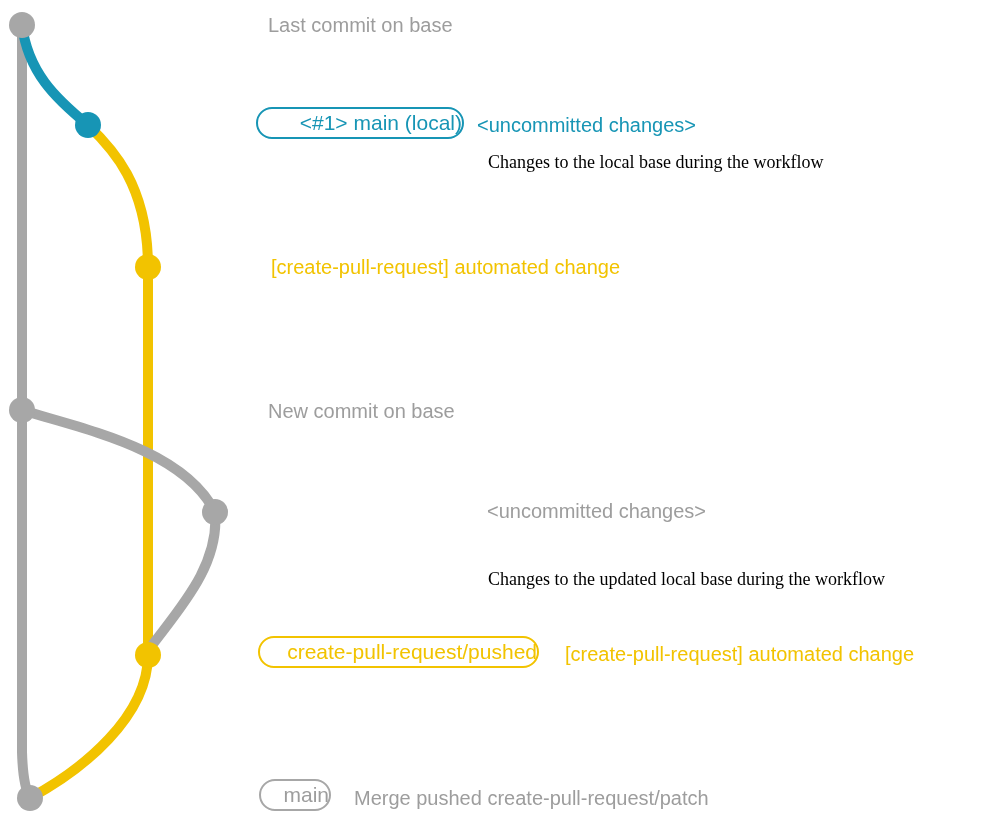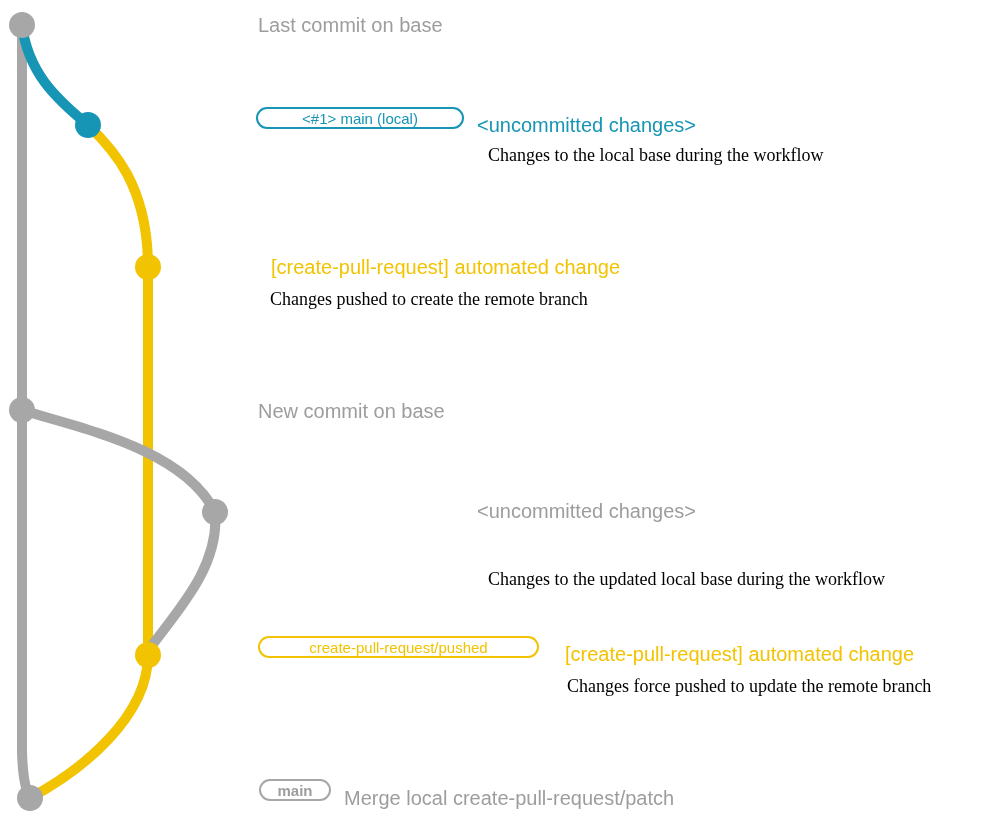--- a/index.html
+++ b/index.html
@@ -19,55 +19,55 @@
   .graph-svg { position:absolute; left:0; top:0; }
   .ln { fill:none; stroke-width:10; stroke-linecap:round; }
   .ln.gray   { stroke:var(--gray); }
   .ln.blue   { stroke:var(--blue); }
   .ln.yellow { stroke:var(--yellow); }
   .nd.gray   { fill:var(--gray); }
   .nd.blue   { fill:var(--blue); }
   .nd.yellow { fill:var(--yellow); }
 
   .label { position:absolute; white-space:nowrap; font-size:20px; line-height:24px; }
-  .label.gray   { color:var(--gray-text); }
+  .label.gray   { color:var(--gray-text);margin-left:10px; }
   .label.blue   { color:var(--blue); }
   .label.yellow { color:var(--yellow);margin-left:13px; }
 
   .desc {
     position:absolute; white-space:nowrap;
     font-family:"Liberation Serif", serif;
     font-size:18px; line-height:22px; color:var(--desc);
   }
 
   .pill {
-    position:absolute; height:22px;
-    display:flex; align-items:center; justify-content:center;
+    position:absolute; height:32px;
+    display:flex; align-items:center; justify-content:flex-end;
     border:2px solid; border-radius:20px;
-    font-size:15px; background:#fff; white-space:nowrap;
+    font-size:21px; background:#fff; white-space:nowrap;
   }
   .pill.blue   { color:var(--blue);   border-color:var(--blue); }
   .pill.gray   { color:var(--gray-text); border-color:var(--gray); }
   .pill.yellow { color:var(--yellow); border-color:var(--yellow); }
 
   
   .lbl-last    { left:258px; top:13px; }
   .pill-local1 { left:256px; top:107px; width:208px; }
   .title-local1{ left:477px; top:113px; }
-  .desc-local1 { left:488px; top:144px; }
+  .desc-local1 { left:488px; top:151px; }
   .title-push1 { left:258px; top:255px; }
   .desc-push1  { left:270px; top:288px; }
   .lbl-new     { left:258px; top:399px;text-align:right; }
   .pill-local2 { left:256px; top:493px; width:208px; }
   .title-local2{ left:477px; top:499px; }
   .desc-local2 { left:488px; top:532px;margin-top:36px; }
   .pill-push2  { left:258px; top:636px; width:281px; }
   .title-push2 { left:552px; top:642px; }
   .desc-push2  { left:567px; top:675px; }
-  .pill-merge  { left:259px; top:779px; width:72px;font-weight:bold; }
+  .pill-merge  { left:259px; top:779px; width:72px; }
   .title-merge { left:344px; top:786px; }
 </style>
 </head>
 <body>
 
 <div class="stage">
 
   <svg class="graph-svg" width="981" height="827" viewBox="0 0 981 827">
 
     <path class="ln gray" d="M22,25 L22,752 Q23,786 30,798"></path>
@@ -89,31 +89,29 @@
 
   <div class="label gray lbl-last">Last commit on base</div>
 
   <div class="pill blue pill-local1">
     <span>&lt;#1&gt; main (local)</span>
   </div>
   <div class="label blue title-local1">&lt;uncommitted changes&gt;</div>
   <div class="desc desc-local1">Changes to the local base during the workflow</div>
 
   <div class="label yellow title-push1">[create-pull-request] automated change</div>
-  <div class="desc desc-push1">Changes pushed to create the remote branch</div>
 
   <div class="label gray lbl-new">New commit on base</div>
 
   <div class="label gray title-local2">&lt;uncommitted changes&gt;</div>
   <div class="desc desc-local2">Changes to the updated local base during the workflow</div>
 
   <div class="pill yellow pill-push2">
     <span>create-pull-request/pushed</span>
   </div>
   <div class="label yellow title-push2">[create-pull-request] automated change</div>
-  <div class="desc desc-push2">Changes force pushed to update the remote branch</div>
 
   <div class="pill gray pill-merge">
     <span>main</span>
   </div>
-  <div class="label gray title-merge">Merge local create-pull-request/patch</div>
+  <div class="label gray title-merge">Merge pushed create-pull-request/patch</div>
 
 </div>
 
 </body></html>

